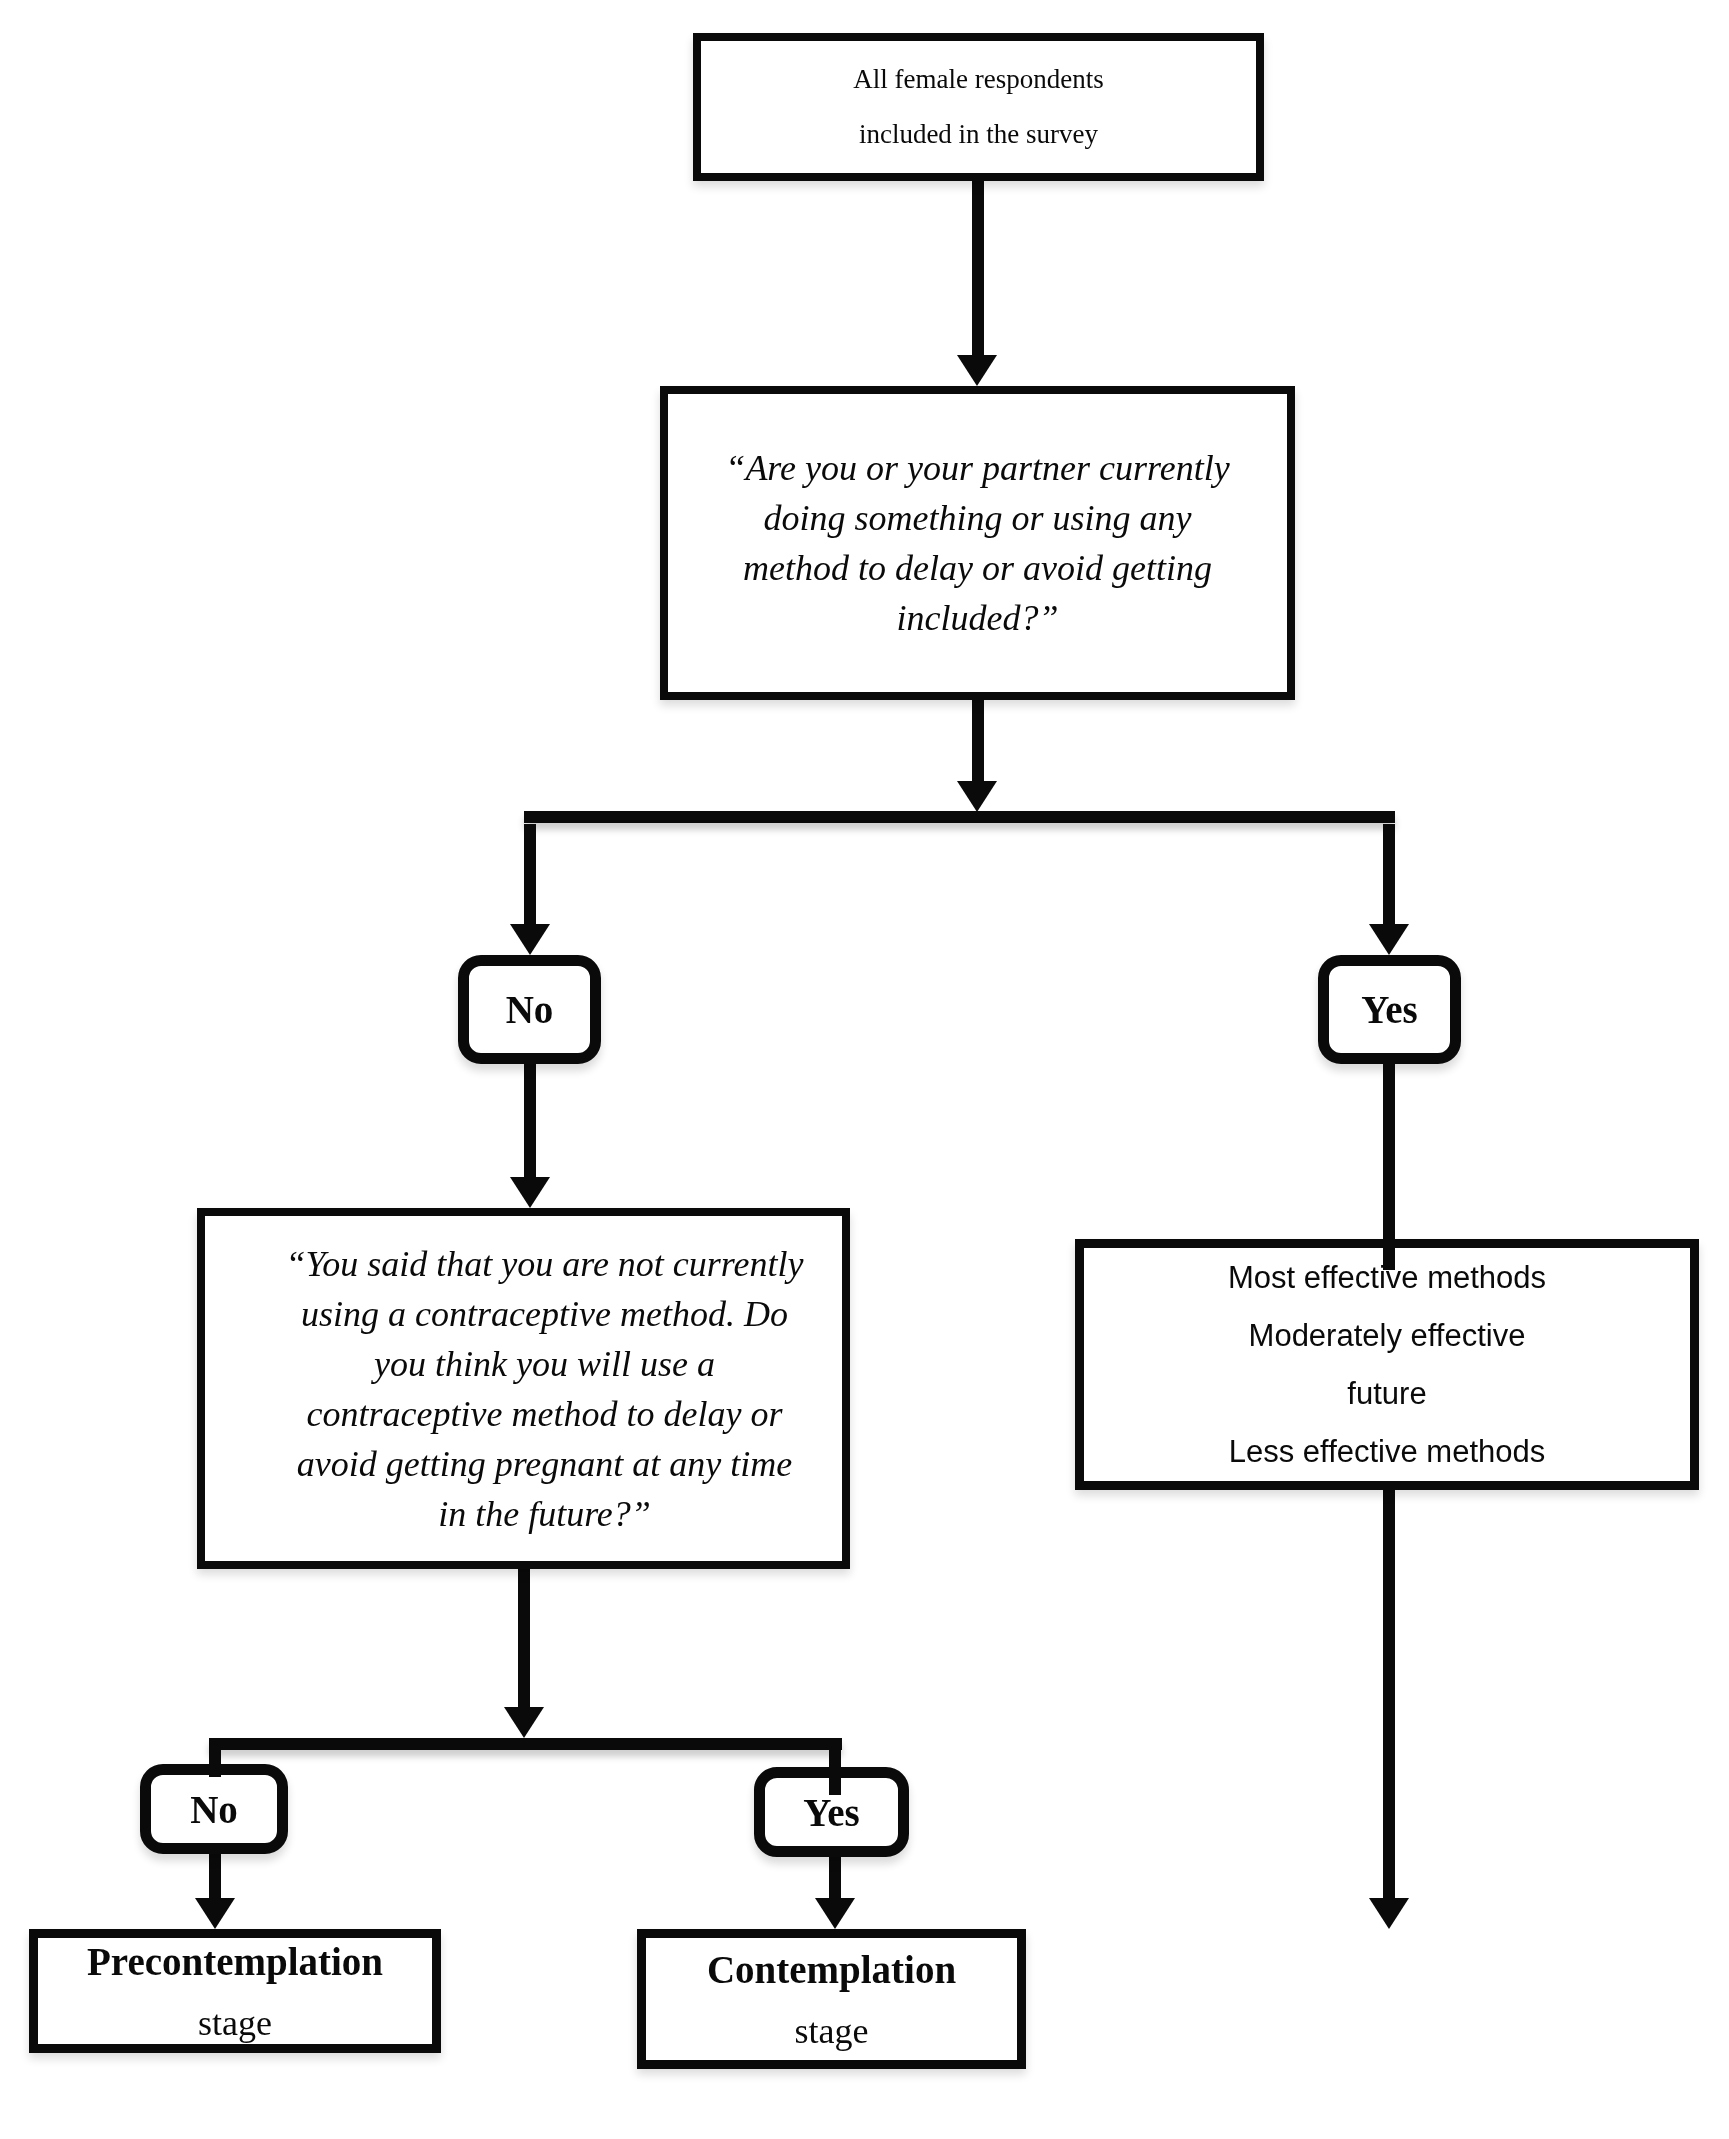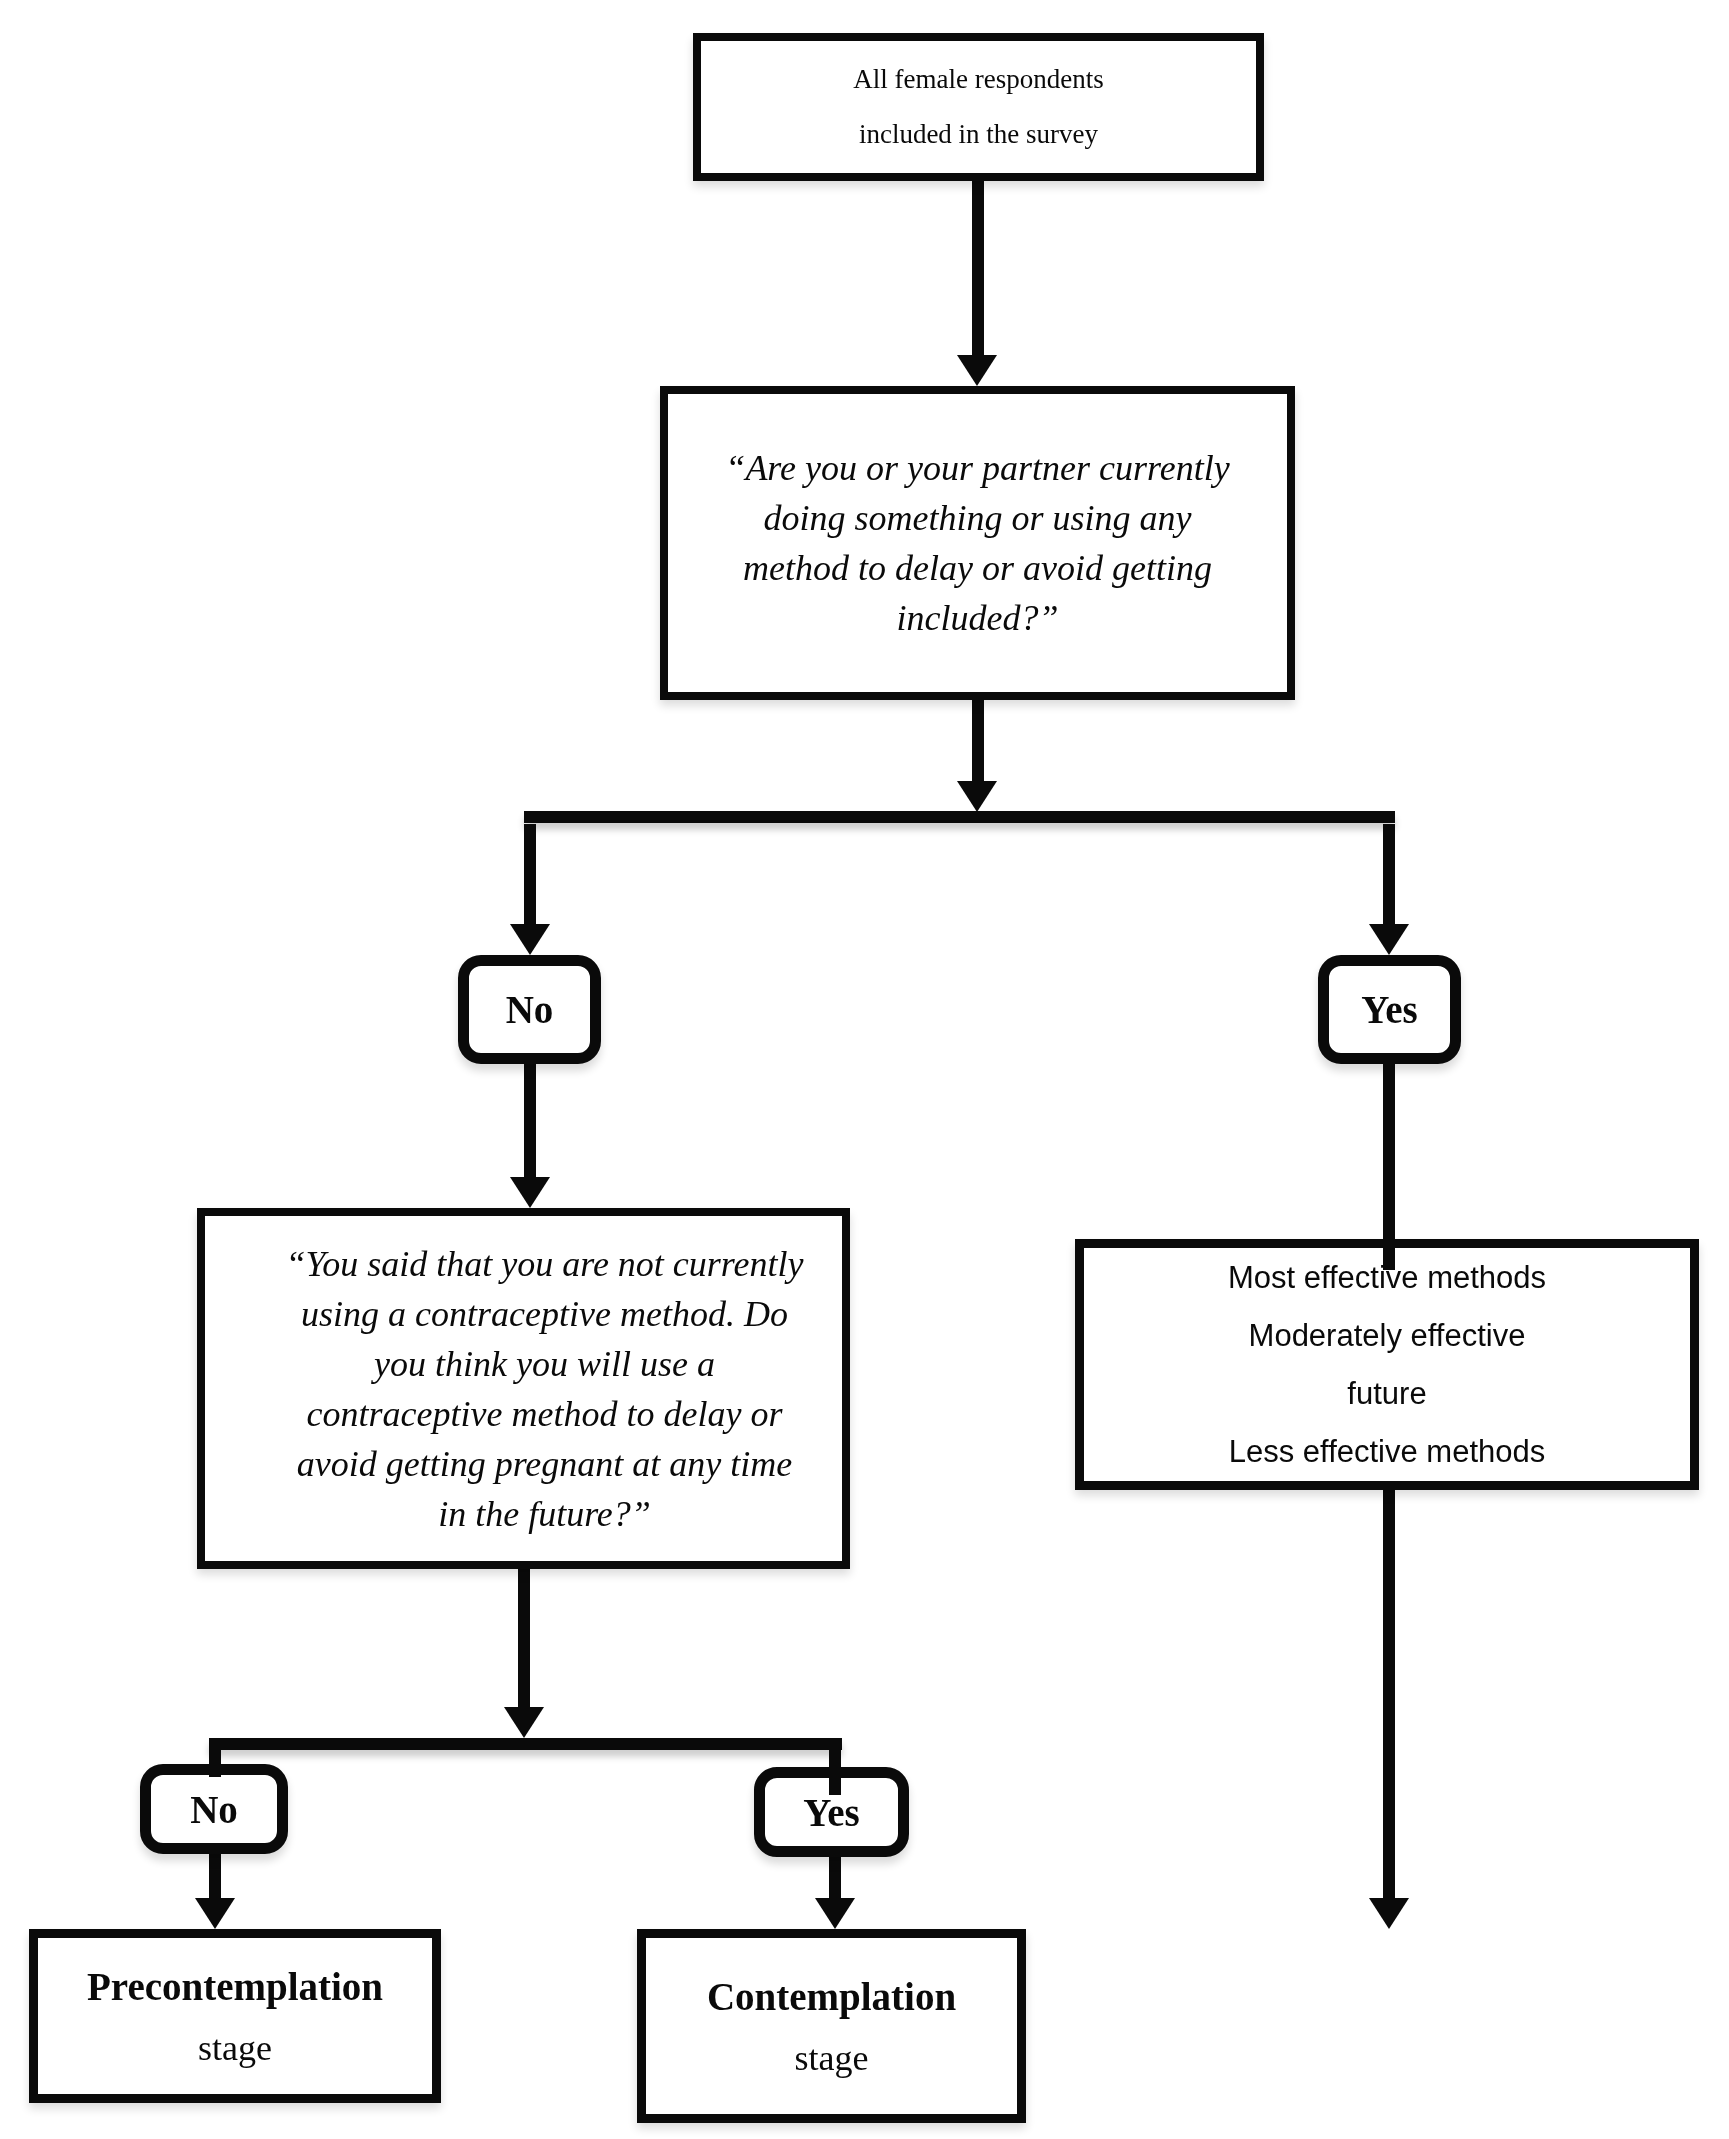--- a/index.html
+++ b/index.html
@@ -121,25 +121,25 @@
 
   <div class="shaft vshaft" style="left:209px;top:1854px;height:46px;"></div>
   <div class="head" style="left:195px;top:1898px;"></div>
 
   <div class="shaft vshaft" style="left:829px;top:1857px;height:42px;"></div>
   <div class="head" style="left:815px;top:1898px;"></div>
 
   <div class="shaft vshaft" style="left:1383px;top:1490px;height:410px;"></div>
   <div class="head" style="left:1369px;top:1898px;"></div>
 
-  <div class="box thick" style="left:29px;top:1929px;width:412px;height:174px;">
+  <div class="box thick" style="left:29px;top:1929px;width:412px;height:124px;">
     <div class="stage-name nowrap">Precontemplation</div>
     <div class="stage-suffix nowrap">stage</div>
   </div>
 
-  <div class="box thick" style="left:637px;top:1929px;width:389px;height:194px;">
+  <div class="box thick" style="left:637px;top:1929px;width:389px;height:140px;">
     <div class="stage-name nowrap">Contemplation</div>
     <div class="stage-suffix nowrap">stage</div>
   </div>
 
 
 </div>
 
 
 </body></html>

